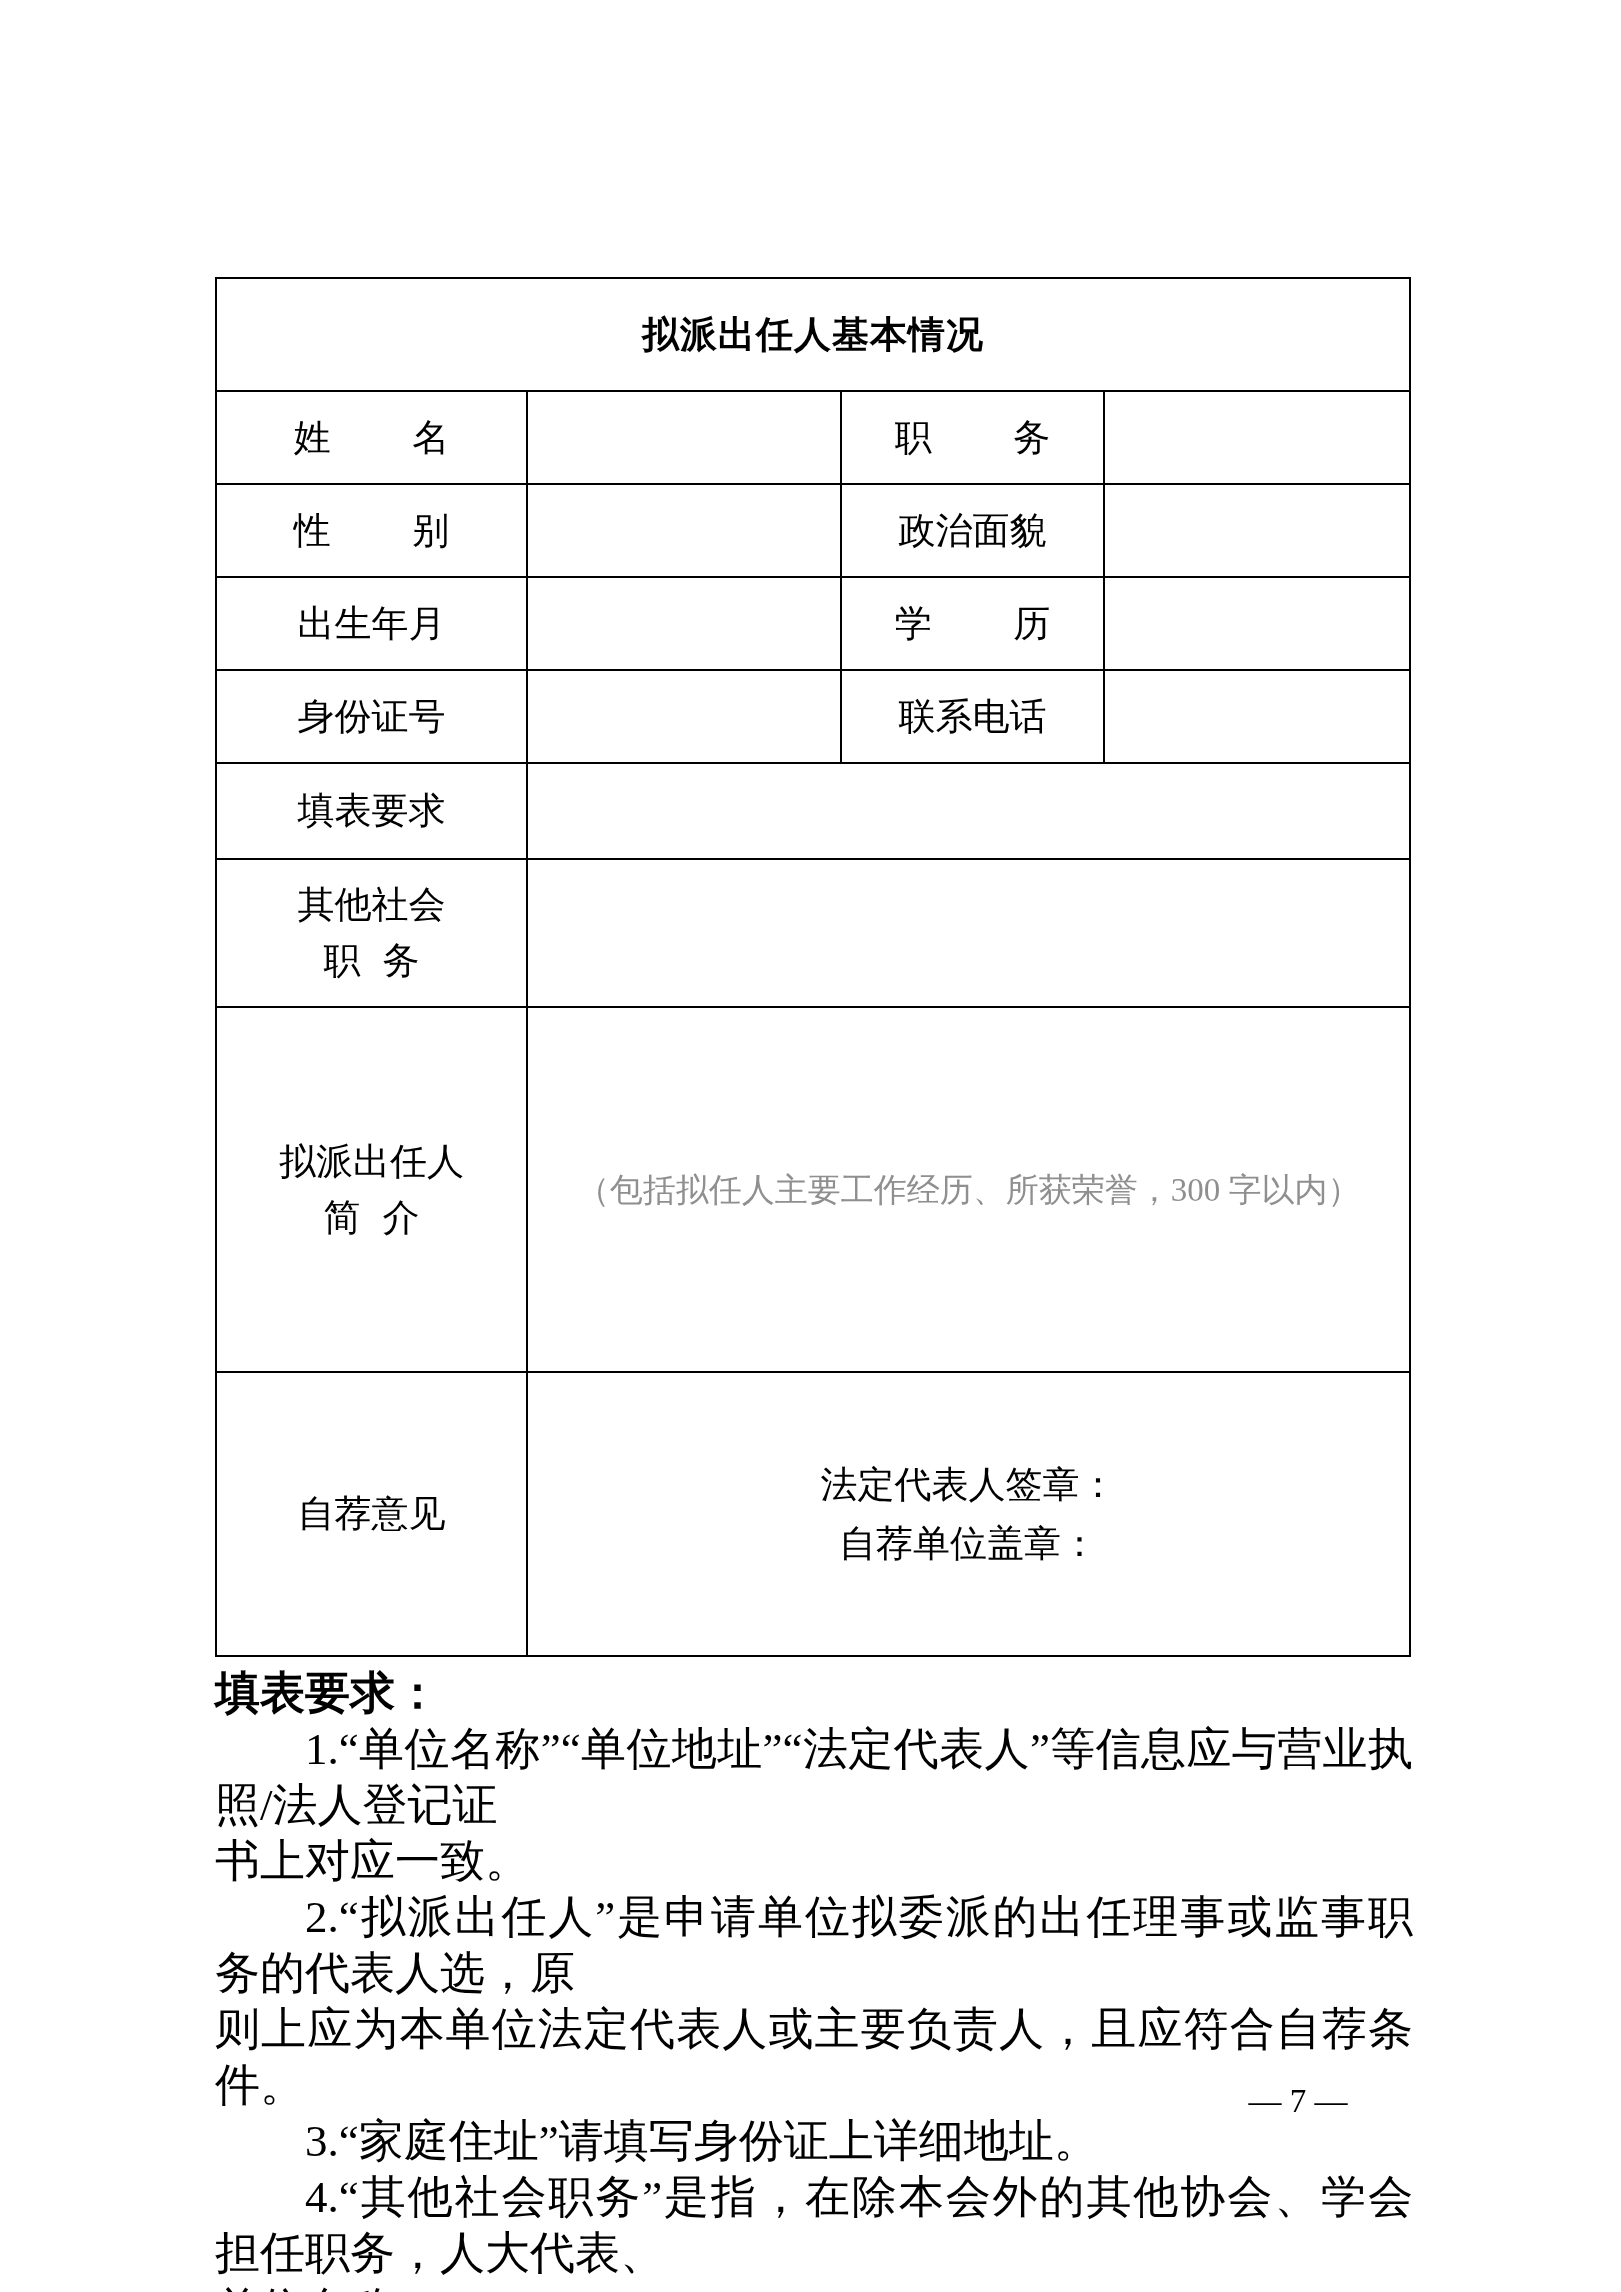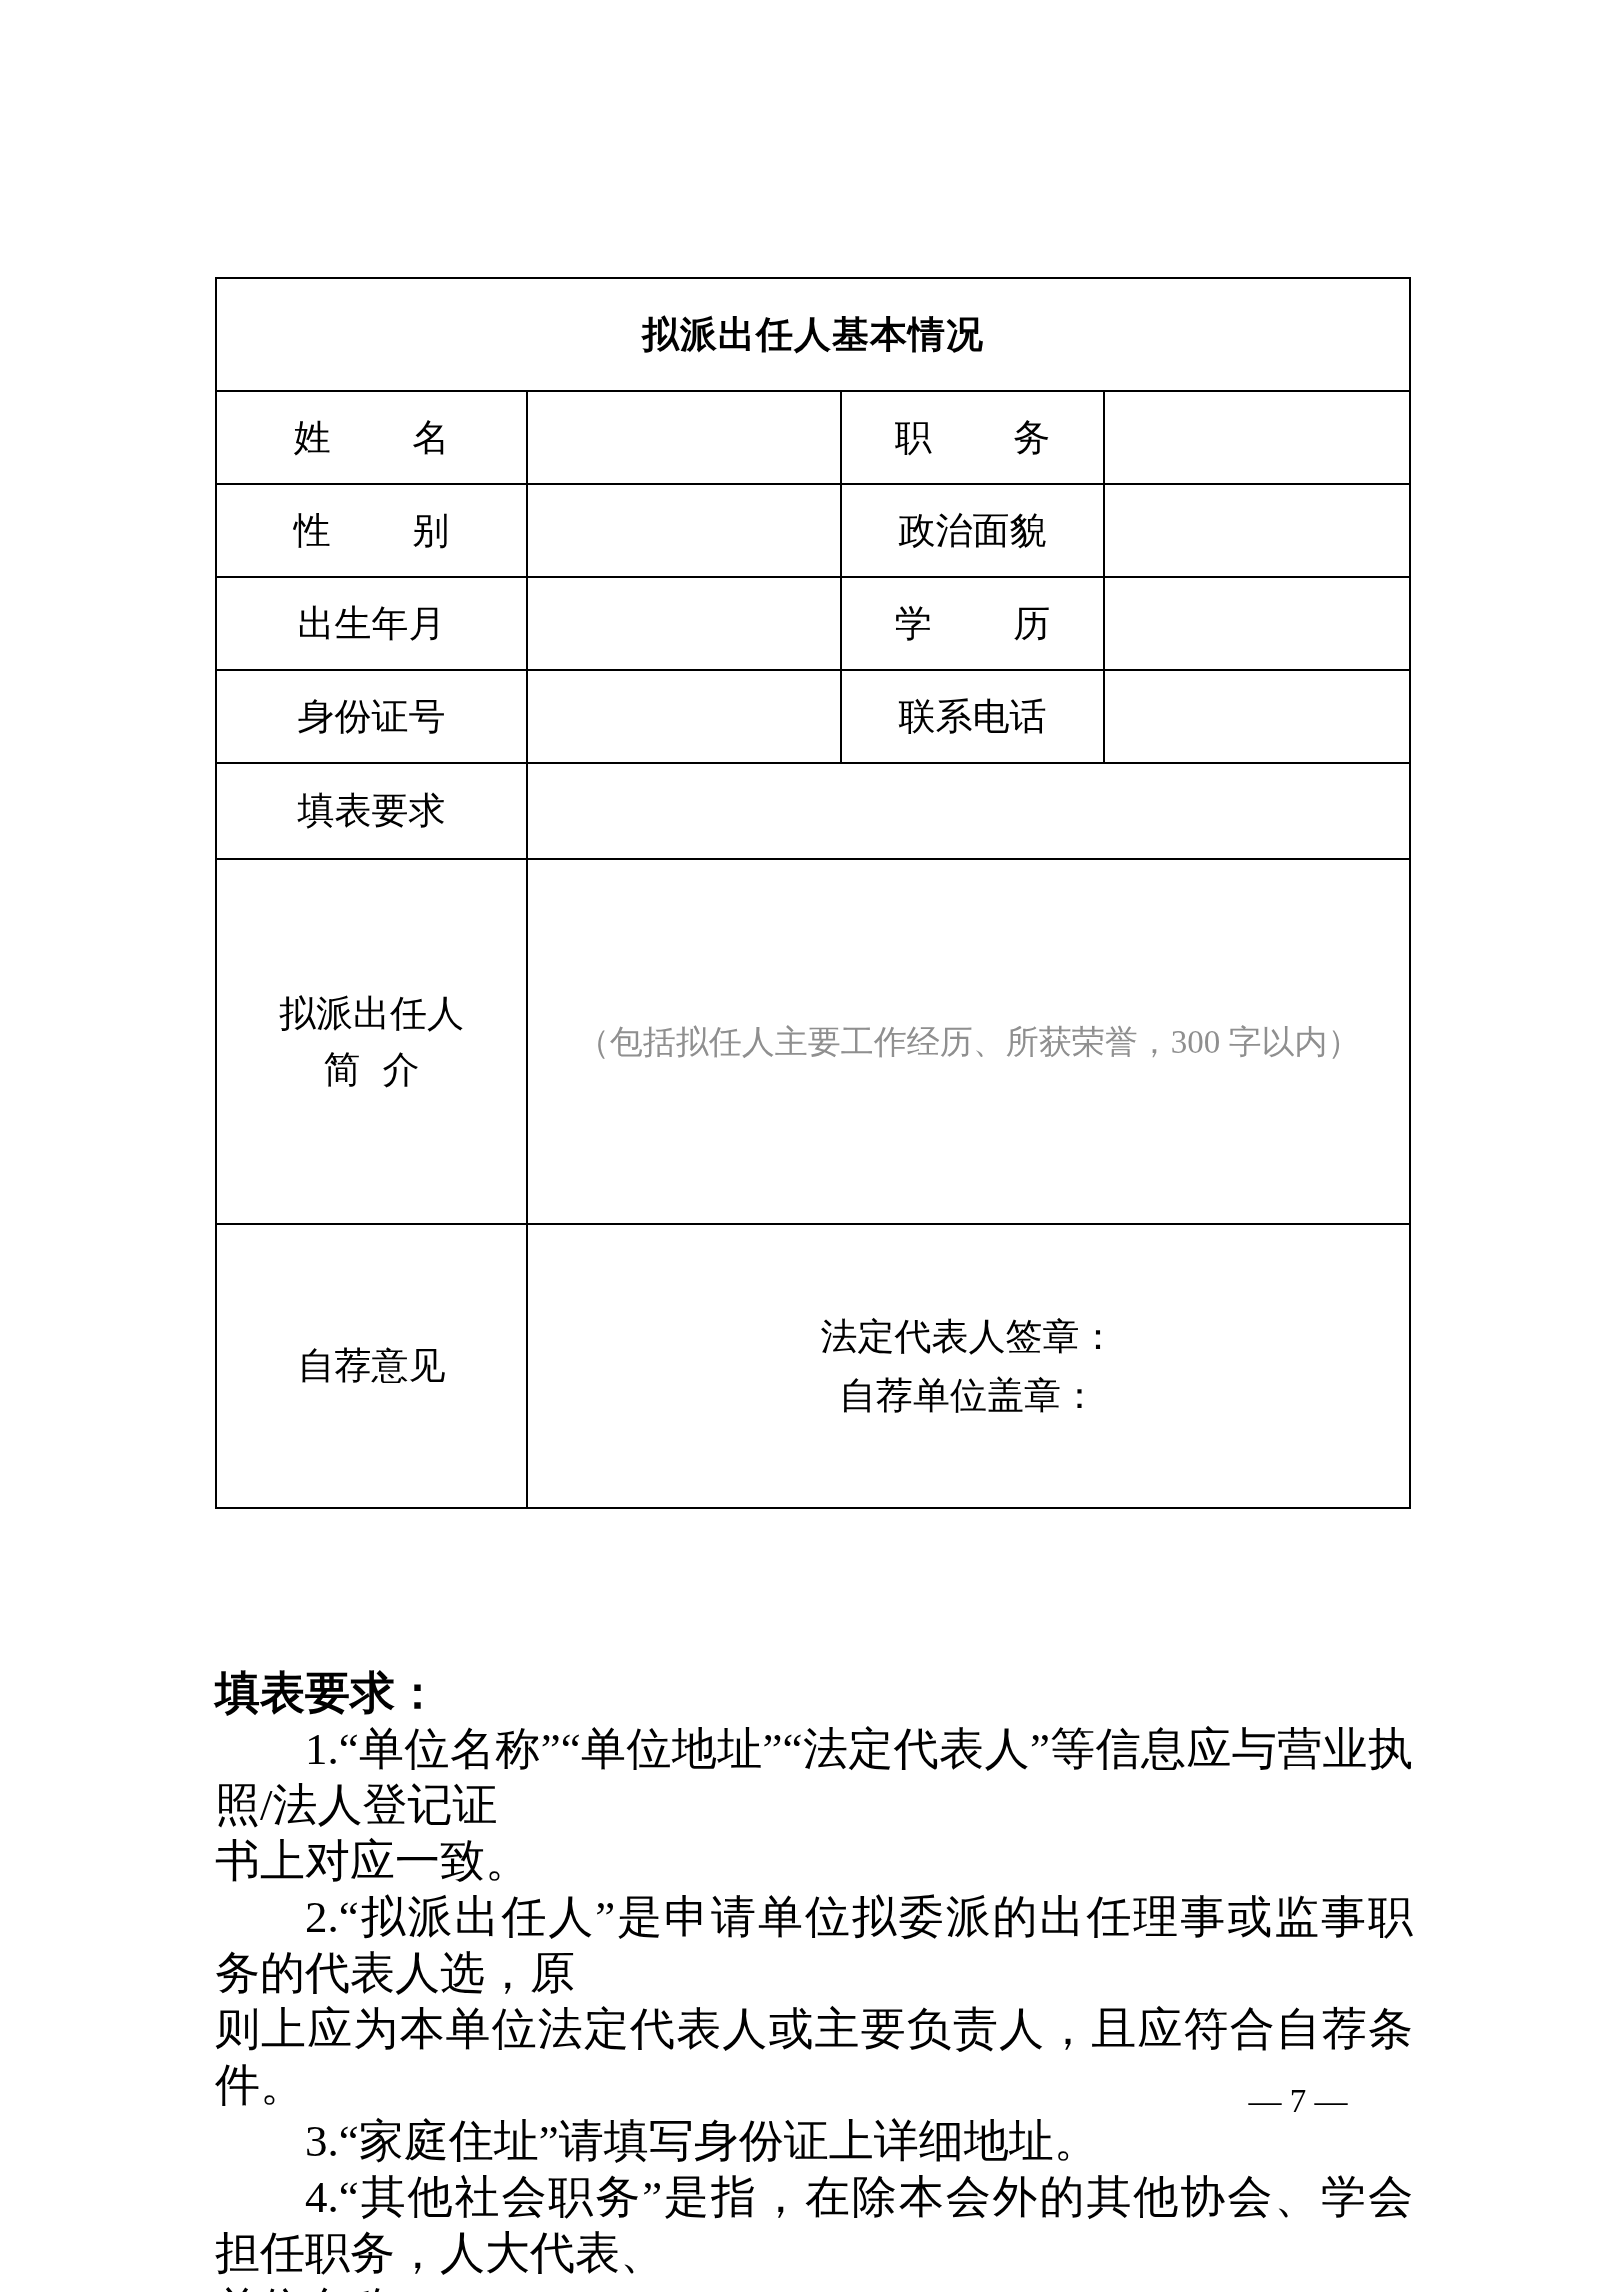--- a/index.html
+++ b/index.html
@@ -159,20 +159,27 @@
       <td></td>
     </tr>
 
     <tr class="r-addr">
       <td>
         <span>填表要求</span>
       </td>
       <td colspan="3"></td>
     </tr>
 
+    <tr class="r-other">
+      <td>
+        <div>其他社会</div>
+        <div><span class="stretch-small">职务</span></div>
+      </td>
+      <td colspan="3"></td>
+    </tr>
 
     <tr class="r-intro">
       <td>
         <div>拟派出任人</div>
         <div><span class="stretch-small">简介</span></div>
       </td>
       <td class="intro-cell" colspan="3">
         <span class="placeholder-text">（包括拟任人主要工作经历、所获荣誉，300 字以内）</span>
       </td>
     </tr>

